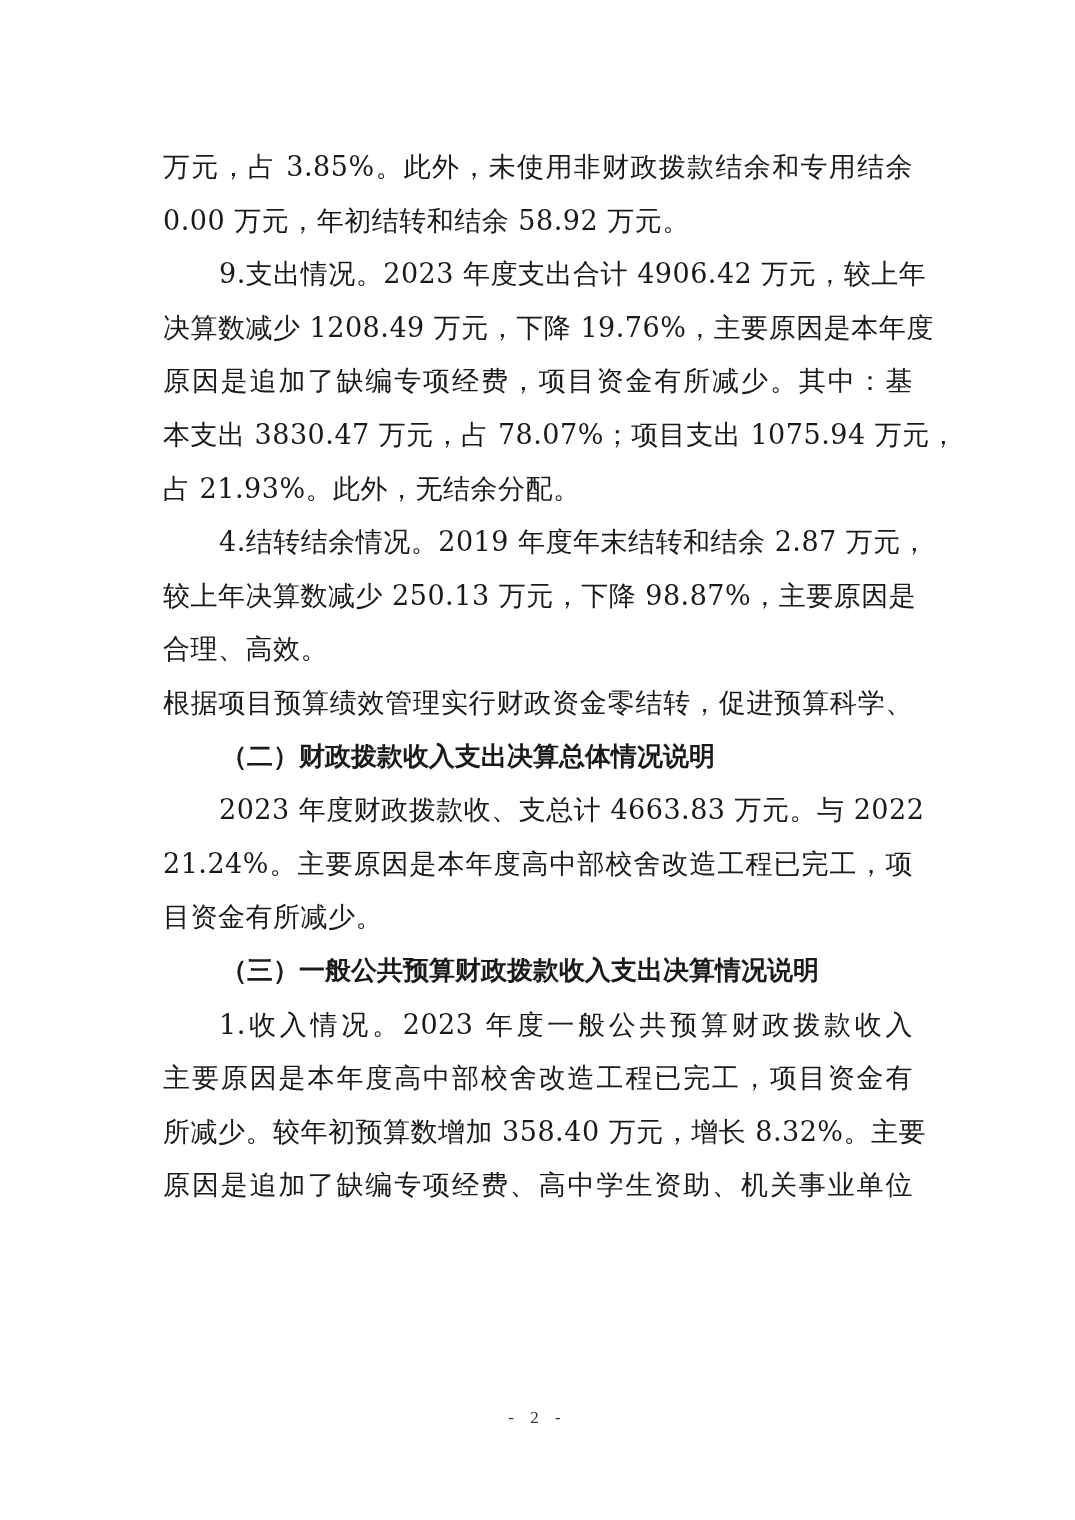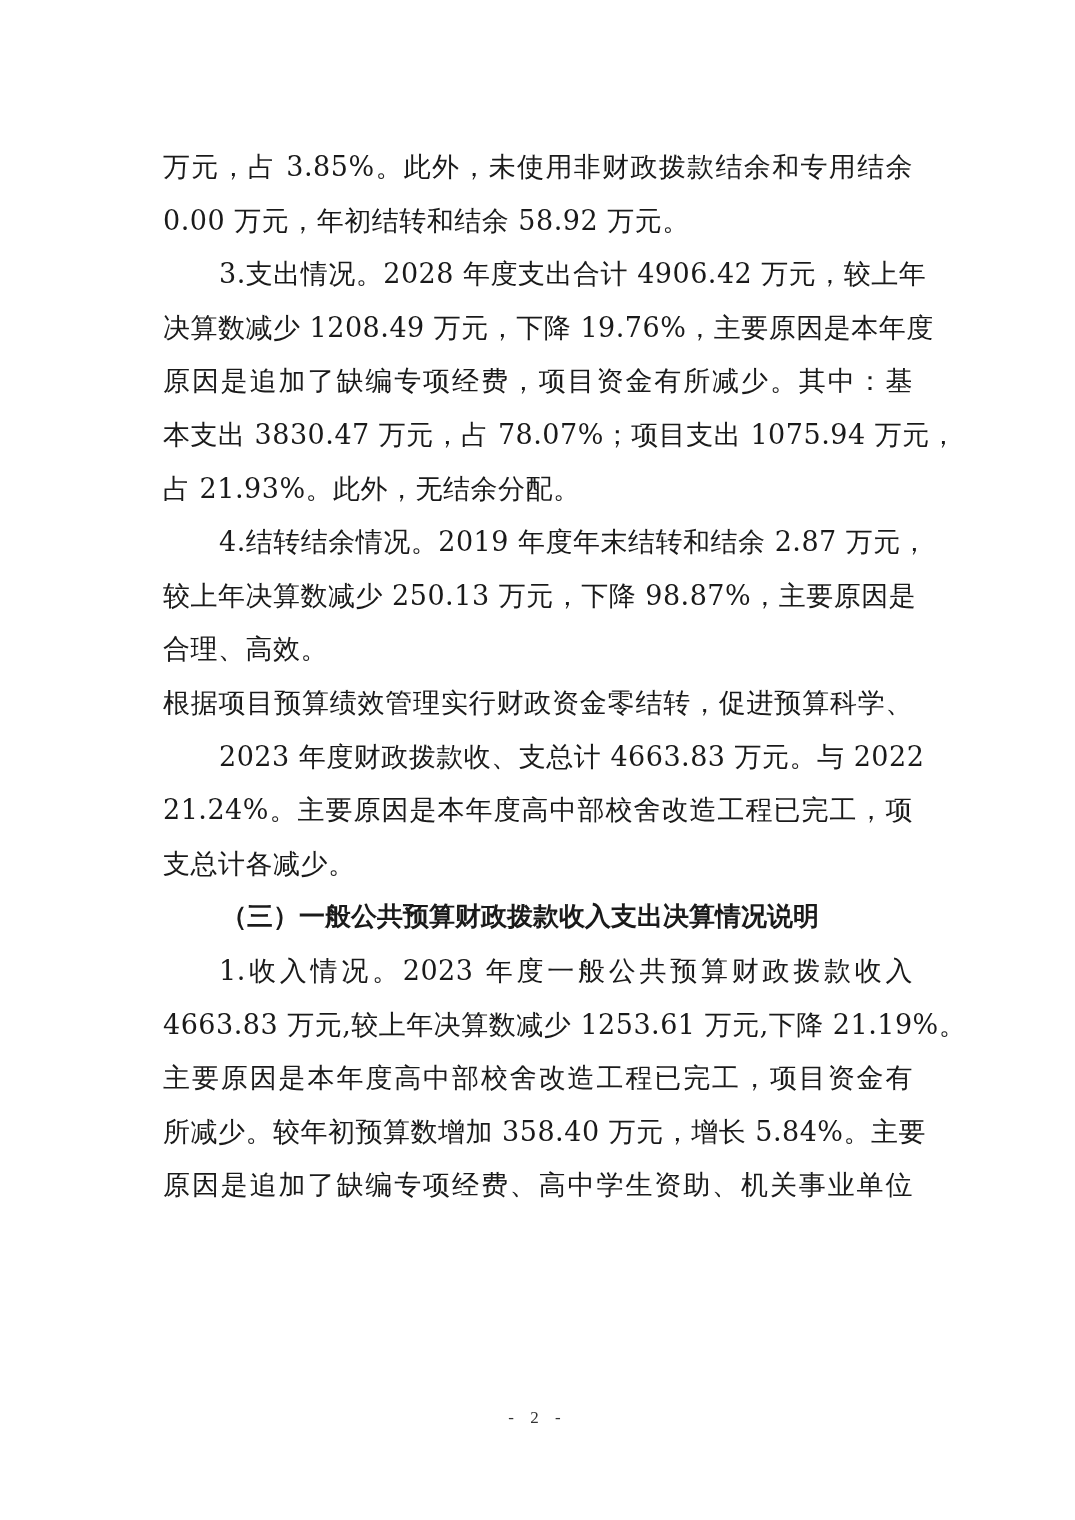--- a/index.html
+++ b/index.html
@@ -64,34 +64,34 @@
       letter-spacing: 6px;
     }
   </style>
 </head>
 <body>
 
 <div class="page">
   <div class="body-text">
     <div class="line justify">万元，占 3.85%。此外，未使用非财政拨款结余和专用结余</div>
     <div class="line">0.00 万元，年初结转和结余 58.92 万元。</div>
-    <div class="line indent justify">3.支出情况。2028 年度支出合计 4906.42 万元，较上年</div>
+    <div class="line indent justify">9.支出情况。2023 年度支出合计 4906.42 万元，较上年</div>
     <div class="line justify">决算数减少 1208.49 万元，下降 19.76%，主要原因是本年度</div>
     <div class="line justify">原因是追加了缺编专项经费，项目资金有所减少。其中：基</div>
     <div class="line justify">本支出 3830.47 万元，占 78.07%；项目支出 1075.94 万元，</div>
     <div class="line">占 21.93%。此外，无结余分配。</div>
     <div class="line indent justify">4.结转结余情况。2019 年度年末结转和结余 2.87 万元，</div>
     <div class="line justify">较上年决算数减少 250.13 万元，下降 98.87%，主要原因是</div>
     <div class="line">合理、高效。</div>
     <div class="line justify">根据项目预算绩效管理实行财政资金零结转，促进预算科学、</div>
+    <div class="line heading">（二）财政拨款收入支出决算总体情况说明</div>
     <div class="line indent justify">2023 年度财政拨款收、支总计 4663.83 万元。与 2022</div>
     <div class="line justify">21.24%。主要原因是本年度高中部校舍改造工程已完工，项</div>
-    <div class="line">支总计各减少。</div>
+    <div class="line">目资金有所减少。</div>
     <div class="line heading">（三）一般公共预算财政拨款收入支出决算情况说明</div>
     <div class="line indent justify">1.收入情况。2023 年度一般公共预算财政拨款收入</div>
-    <div class="line justify">4663.83 万元,较上年决算数减少 1253.61 万元,下降 21.19%。</div>
     <div class="line justify">主要原因是本年度高中部校舍改造工程已完工，项目资金有</div>
-    <div class="line justify">所减少。较年初预算数增加 358.40 万元，增长 5.84%。主要</div>
+    <div class="line justify">所减少。较年初预算数增加 358.40 万元，增长 8.32%。主要</div>
     <div class="line justify">原因是追加了缺编专项经费、高中学生资助、机关事业单位</div>
   </div>
 
   <div class="page-number">- 2 -</div>
 </div>
 
 </body></html>

